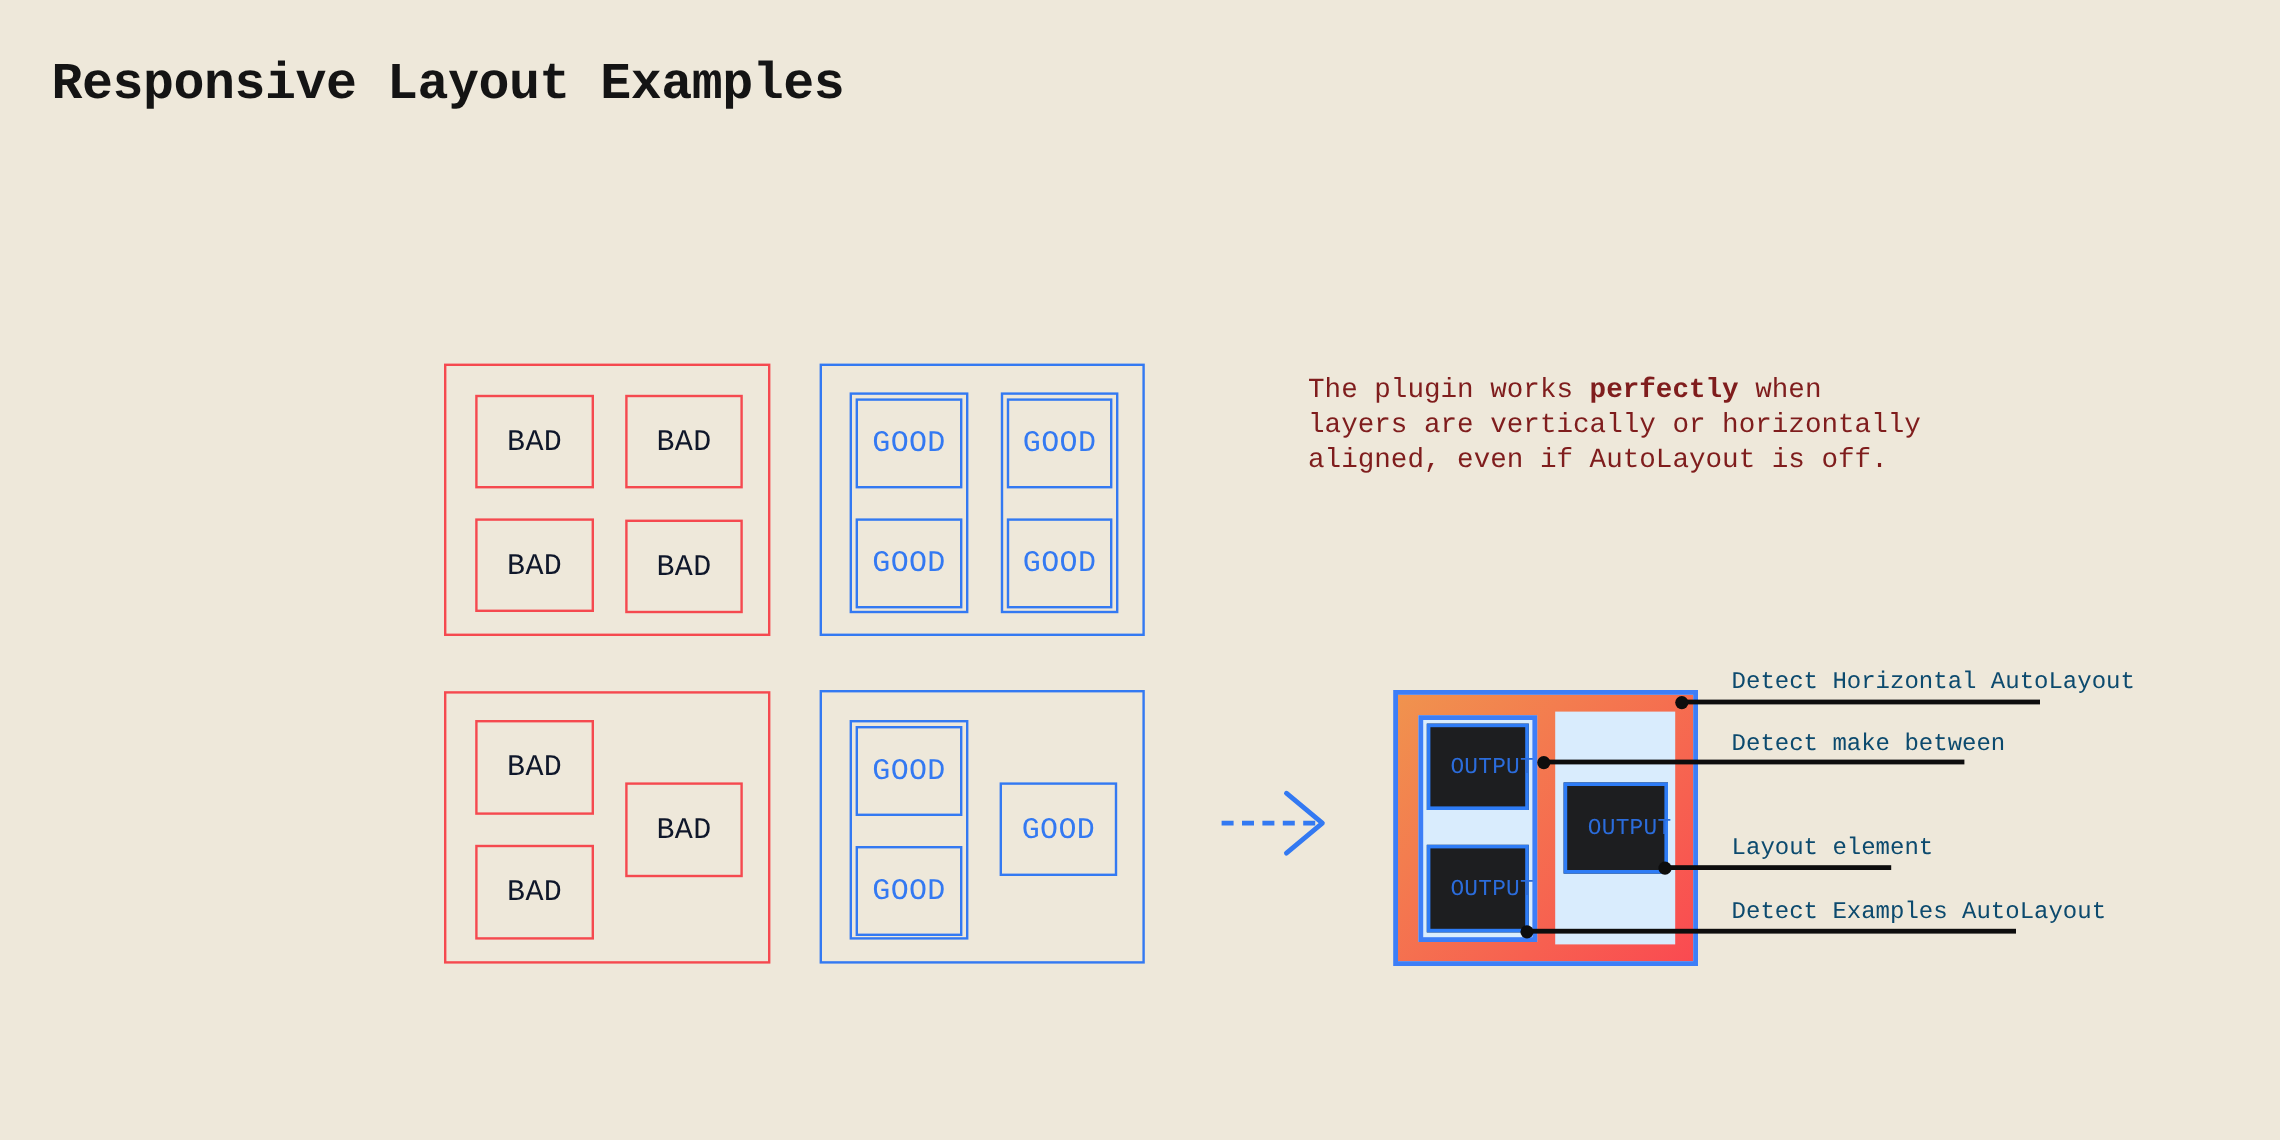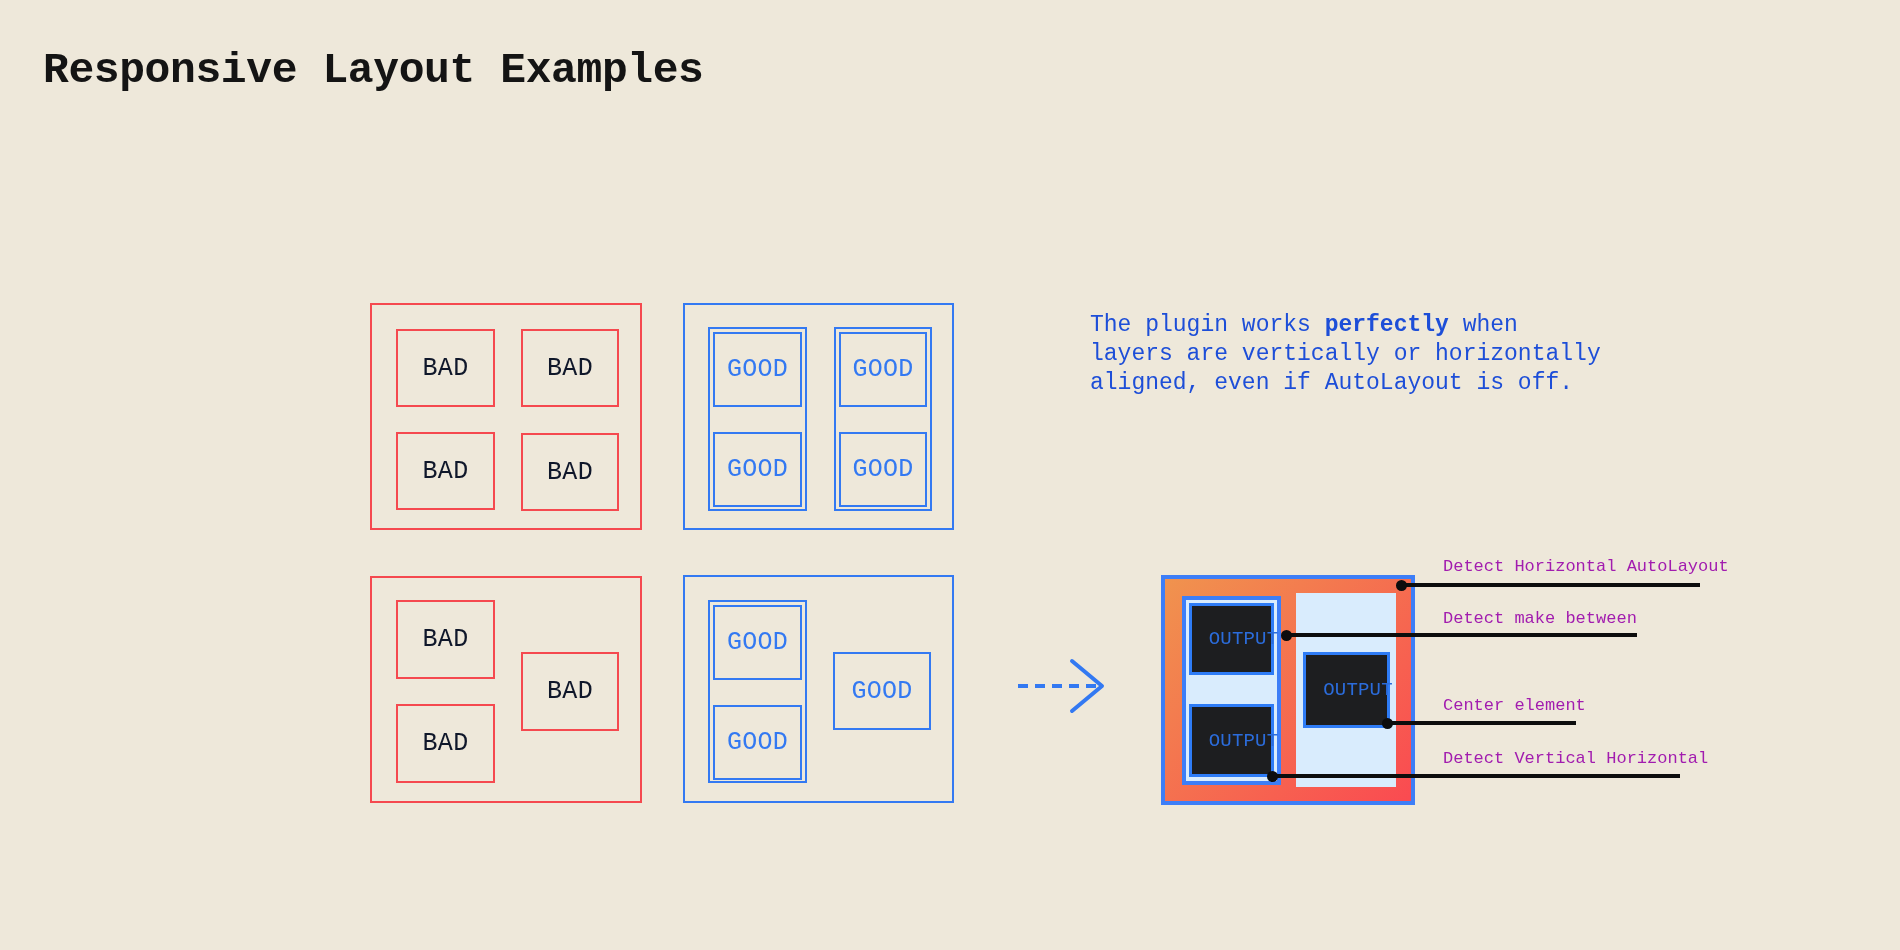--- a/index.html
+++ b/index.html
@@ -22,21 +22,21 @@
     position:absolute;box-sizing:border-box;border:2px solid;
     display:flex;align-items:center;justify-content:center;
     font-size:25px;letter-spacing:0.3px;
   }
   .cell.red{border-color:#F5494F;color:#0f172a;}
   .cell.blue{border-color:#3379F2;color:#3379F2;}
   .col{position:absolute;box-sizing:border-box;border:2px solid #3379F2;}
   
   .desc{
     position:absolute;left:1090px;top:311px;width:540px;
-    font-size:23px;line-height:29px;color:#1d4ed8;
+    font-size:23px;line-height:29px;color:#7f1d1d;
   }
   .desc p{margin:0 0 29px 0;white-space:pre-line;}
   .desc b{font-weight:700;}
   
   .arrow{position:absolute;left:1012px;top:657px;}
   
   .out-container{
     position:absolute;left:1161px;top:575px;width:254px;height:230px;
     box-sizing:border-box;border:4px solid #3D7EF7;
     background:linear-gradient(135deg,#F0934E 0%,#FA4A51 100%);
@@ -51,21 +51,21 @@
   }
   .out-box{
     box-sizing:border-box;border:3px solid #2E7CF6;background:#1D1E20;
     color:#2B6CDB;display:flex;align-items:center;justify-content:center;
     font-size:19px;font-weight:500;letter-spacing:0.2px;padding-left:24px;
   }
   .out-box.abs{position:absolute;}
   
   .ann-line{position:absolute;height:4px;background:#0D0D0D;}
   .ann-dot{position:absolute;width:11px;height:11px;border-radius:50%;background:#0D0D0D;}
-  .ann-label{position:absolute;font-size:17px;color:#a21caf;white-space:nowrap;}
+  .ann-label{position:absolute;font-size:20px;color:#0c4a6e;white-space:nowrap;}
 </style>
 </head>
 <body>
 
 <div class="canvas">
 
   <div class="title">Responsive Layout Examples</div>
 
   <div class="frame red" style="left:370px;top:303px;width:272px;height:227px">
     <div class="cell red" style="left:24px;top:24px;width:99px;height:78px">BAD</div>
@@ -125,19 +125,19 @@
   <div class="ann-line" style="left:1402px;top:583px;width:298px"></div>
   <div class="ann-dot" style="left:1396px;top:580px"></div>
   <div class="ann-label" style="left:1443px;top:557px">Detect Horizontal AutoLayout</div>
 
   <div class="ann-line" style="left:1287px;top:633px;width:350px"></div>
   <div class="ann-dot" style="left:1281px;top:630px"></div>
   <div class="ann-label" style="left:1443px;top:609px">Detect make between</div>
 
   <div class="ann-line" style="left:1388px;top:721px;width:188px"></div>
   <div class="ann-dot" style="left:1382px;top:718px"></div>
-  <div class="ann-label" style="left:1443px;top:696px">Center element</div>
+  <div class="ann-label" style="left:1443px;top:696px">Layout element</div>
 
   <div class="ann-line" style="left:1273px;top:774px;width:407px"></div>
   <div class="ann-dot" style="left:1267px;top:771px"></div>
-  <div class="ann-label" style="left:1443px;top:749px">Detect Vertical Horizontal</div>
+  <div class="ann-label" style="left:1443px;top:749px">Detect Examples AutoLayout</div>
 
 </div>
 
 </body></html>

